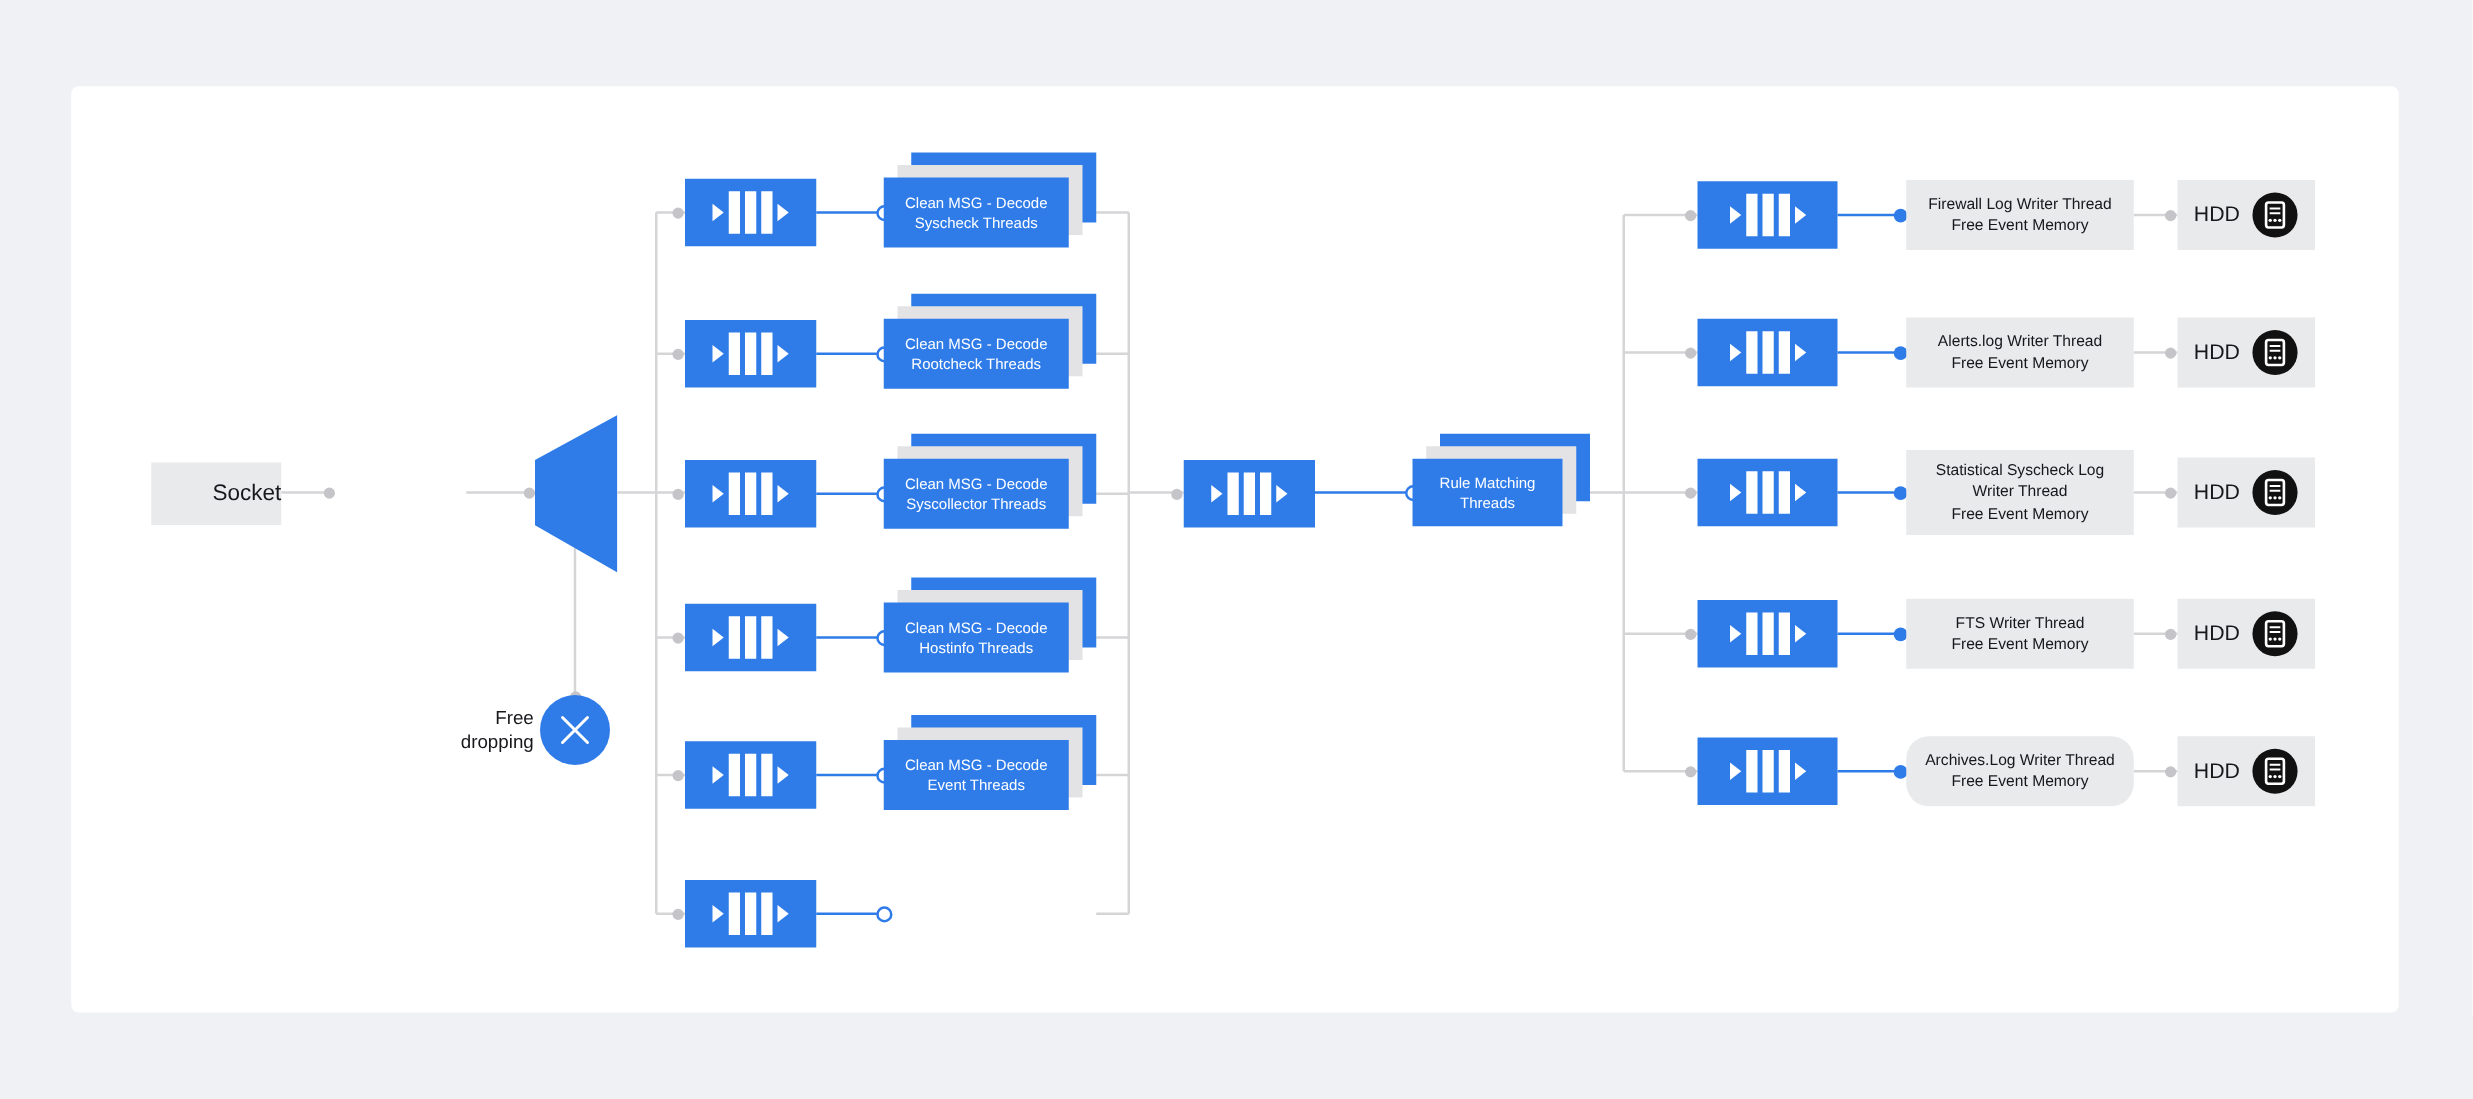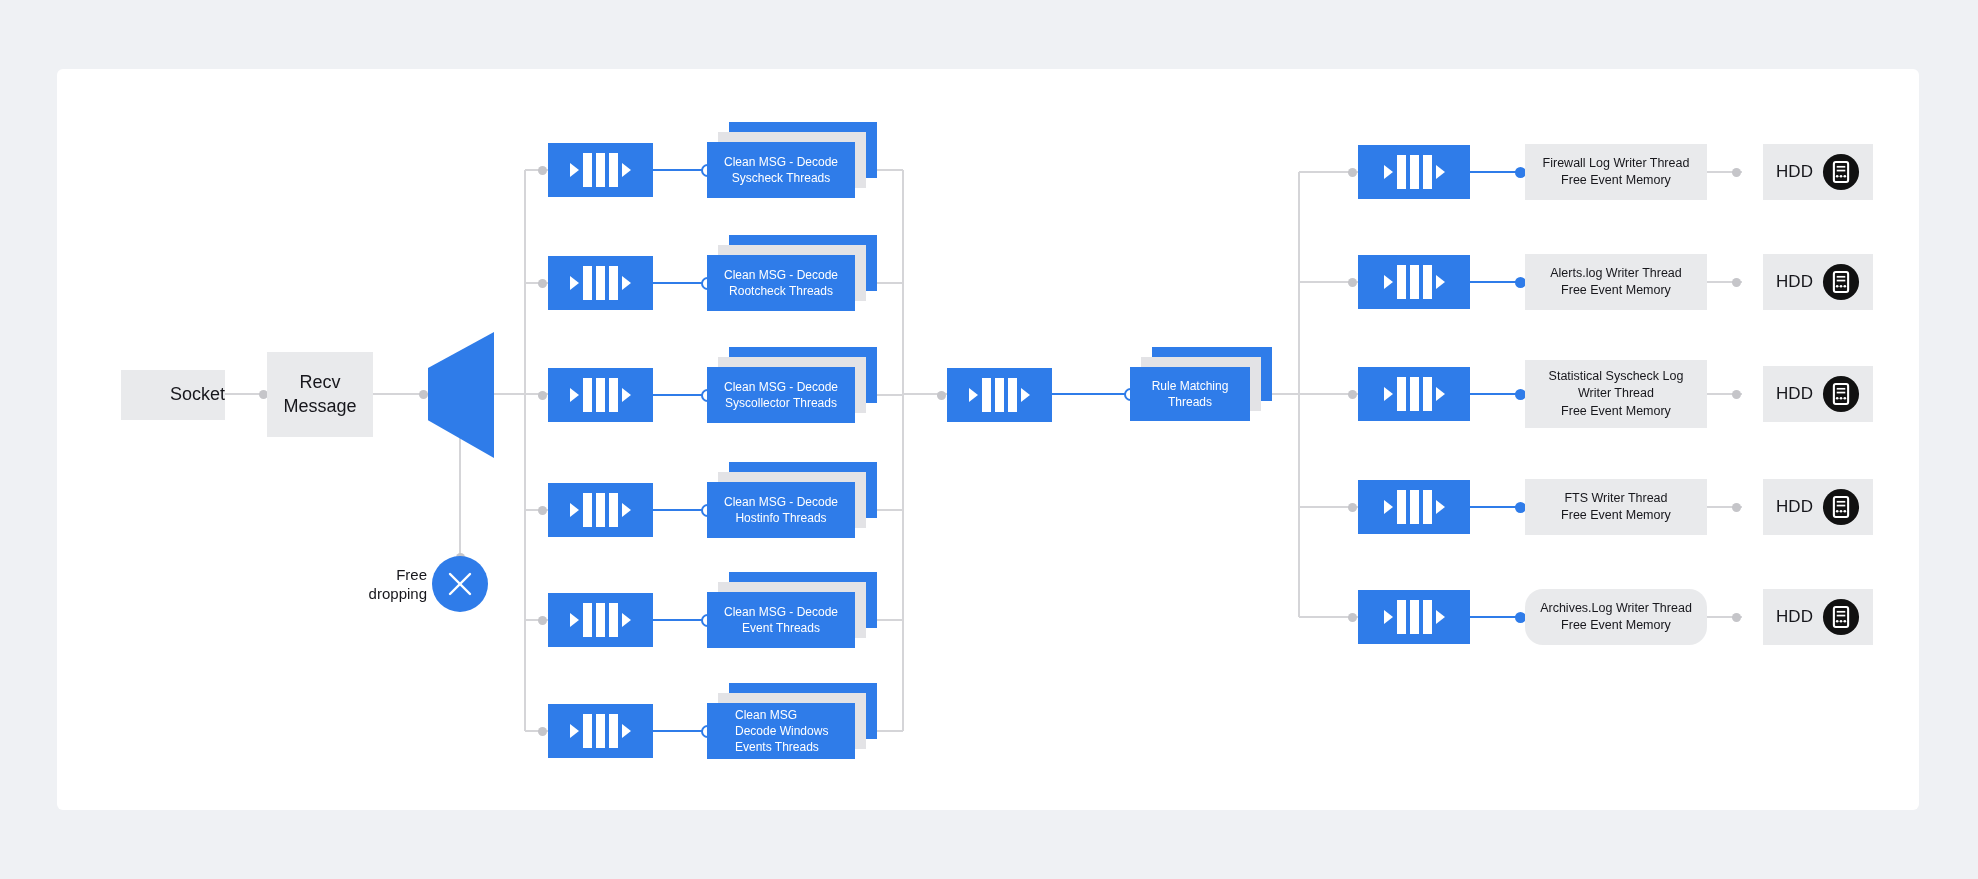--- a/index.html
+++ b/index.html
@@ -60,21 +60,21 @@
   
   .wlabel{
     position:absolute;width:182px;height:56px;background:var(--box-gray);color:var(--text-dark);
     display:flex;align-items:center;justify-content:center;text-align:center;
     font-size:12.5px;line-height:1.38;white-space:pre-line;
   }
   .wlabel.tall{height:68px;}
   
   .hddbox{
     position:absolute;width:110px;height:56px;background:var(--box-gray);
-    display:flex;align-items:center;justify-content:center;gap:9px;margin-left:21px;
+    display:flex;align-items:center;justify-content:center;gap:9px;
   }
   .hddtext{font-size:17px;color:var(--text-dark);}
   
   .funnel{
     position:absolute;left:428px;top:332px;width:66px;height:126px;background:var(--blue);
     clip-path:polygon(0 28.5%,100% 0,100% 100%,0 70%);
   }
   .dropcircle{
     position:absolute;left:432px;top:556px;width:56px;height:56px;border-radius:50%;
     background:var(--blue);display:flex;align-items:center;justify-content:center;
@@ -165,23 +165,20 @@
   <div class="dot" style="left:1731.5px;top:167.5px;"></div>
   <div class="dot" style="left:1731.5px;top:277.5px;"></div>
   <div class="dot" style="left:1731.5px;top:389.5px;"></div>
   <div class="dot" style="left:1731.5px;top:502.5px;"></div>
   <div class="dot" style="left:1731.5px;top:612.5px;"></div>
   <div class="dot" style="left:455.5px;top:552.5px;"></div>
 
   <div class="gbox src" style="left:121px;top:370px;width:104px;height:50px;justify-content:flex-end;">
     <span>Socket</span>
   </div>
-  <div class="gbox src" style="left:267px;top:352px;width:106px;height:85px;">
-    <span>Recv Message</span>
-  </div>
   <div class="funnel"></div>
 
   <div class="droplabel">Free
 dropping</div>
   <div class="dropcircle">
     <svg width="36" height="36" viewBox="0 0 36 36">
       <line x1="8" y1="8" x2="28" y2="28" stroke="#ffffff" stroke-width="2.4" stroke-linecap="round"></line>
       <line x1="28" y1="8" x2="8" y2="28" stroke="#ffffff" stroke-width="2.4" stroke-linecap="round"></line>
     </svg>
   </div>
@@ -270,27 +267,20 @@
     <div class="page back"></div>
       <div class="page mid"></div>
     <div class="page front">Clean MSG - Decode
 Hostinfo Threads</div>
   </div>
   <div class="stack" style="left:707px;top:592px;width:148px;height:56px;">
     <div class="page back"></div>
       <div class="page mid"></div>
     <div class="page front">Clean MSG - Decode
 Event Threads</div>
-  </div>
-  <div class="stack" style="left:707px;top:703px;width:148px;height:56px;">
-    <div class="page back"></div>
-      <div class="page mid"></div>
-    <div class="page front align-left">Clean MSG
-Decode Windows
-Events Threads</div>
   </div>
 
   <div class="queue" style="left:947px;top:368px;">
     <span class="qicon">
         <span class="qtri"></span>
         <span class="qbar"></span>
         <span class="qbar"></span>
         <span class="qbar"></span>
         <span class="qtri"></span>
       </span>

